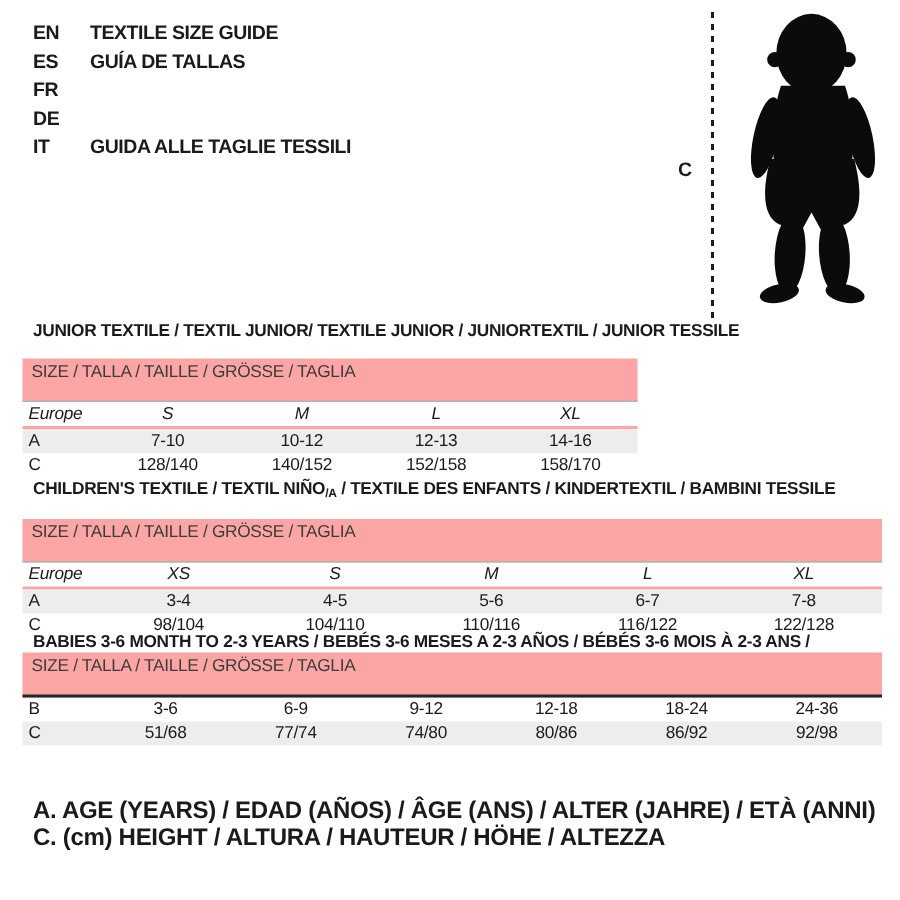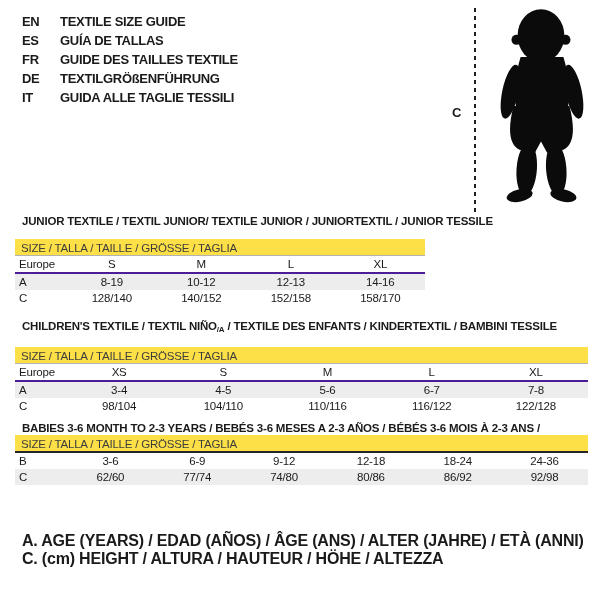--- a/index.html
+++ b/index.html
@@ -16,27 +16,27 @@
     position:absolute;left:474px;top:8px;width:2px;height:204px;
     background:repeating-linear-gradient(to bottom,#1c1c1c 0 4px,transparent 4px 8px);
   }
   .height-label{position:absolute;left:452px;top:105px;font-weight:700;font-size:13px;}
   .baby-svg{position:absolute;left:486px;top:6px;}
   
   .section{position:absolute;left:15px;}
   .sec-title{font-weight:700;font-size:11.5px;letter-spacing:-0.2px;margin:0 0 11px 7px;line-height:13px;white-space:nowrap;}
   .sec-title .sub{font-size:8px;vertical-align:-2px;}
   .size-bar{
-    height:15px;background:#fde047;border-bottom:1px solid #b2b2b2;
-    font-size:11.5px;color:#3c3c3c;padding:1px 0 0 6px;box-sizing:content-box;
+    height:15px;background:#fca5a5;border-bottom:1px solid #b2b2b2;
+    font-size:11.5px;color:#3c3c3c;padding:1px 0 12px 6px;box-sizing:content-box;
     display:flex;align-items:center;letter-spacing:-0.2px;
   }
   .size-bar.dark-border{border-bottom:2px solid #262626;}
   .t-row{display:flex;height:16px;align-items:center;font-size:11.5px;letter-spacing:-0.2px;}
-  .t-row.head{border-bottom:2px solid #4c1d95;}
+  .t-row.head{border-bottom:2px solid #fca5a5;font-style:italic;}
   .t-row.stripe{background:#ededed;}
   .t-label{flex:0 0 48px;padding-left:4px;}
   .t-cell{flex:1;text-align:center;}
   .sec-junior{top:215px;width:410px;}
   .sec-children{top:320px;width:573px;}
   .sec-babies{top:422px;width:573px;}
   
   .notes{position:absolute;left:22px;top:532px;}
   .note-line{font-weight:700;font-size:16px;letter-spacing:-0.2px;line-height:18px;white-space:nowrap;}
 </style>
@@ -47,25 +47,23 @@
   <div class="lang-row">
     <span class="lang-code">EN</span>
     <span>TEXTILE SIZE GUIDE</span>
   </div>
   <div class="lang-row">
     <span class="lang-code">ES</span>
     <span>GUÍA DE TALLAS</span>
   </div>
   <div class="lang-row">
     <span class="lang-code">FR</span>
-    <span>GUIDE DES TAILLES TEXTILE</span>
   </div>
   <div class="lang-row">
     <span class="lang-code">DE</span>
-    <span>TEXTILGRÖßENFÜHRUNG</span>
   </div>
   <div class="lang-row">
     <span class="lang-code">IT</span>
     <span>GUIDA ALLE TAGLIE TESSILI</span>
   </div>
 </div>
 
 <div class="height-line"></div>
 <div class="height-label">C</div>
 <svg class="baby-svg" width="112" height="204" viewBox="0 0 110 200">
@@ -89,21 +87,21 @@
   <div class="size-bar">SIZE / TALLA / TAILLE / GRÖSSE / TAGLIA</div>
   <div class="t-row head">
     <span class="t-label">Europe</span>
     <span class="t-cell">S</span>
     <span class="t-cell">M</span>
     <span class="t-cell">L</span>
     <span class="t-cell">XL</span>
   </div>
   <div class="t-row stripe">
     <span class="t-label">A</span>
-    <span class="t-cell">8-19</span>
+    <span class="t-cell">7-10</span>
     <span class="t-cell">10-12</span>
     <span class="t-cell">12-13</span>
     <span class="t-cell">14-16</span>
   </div>
   <div class="t-row">
     <span class="t-label">C</span>
     <span class="t-cell">128/140</span>
     <span class="t-cell">140/152</span>
     <span class="t-cell">152/158</span>
     <span class="t-cell">158/170</span>
@@ -146,21 +144,21 @@
     <span class="t-label">B</span>
     <span class="t-cell">3-6</span>
     <span class="t-cell">6-9</span>
     <span class="t-cell">9-12</span>
     <span class="t-cell">12-18</span>
     <span class="t-cell">18-24</span>
     <span class="t-cell">24-36</span>
   </div>
   <div class="t-row stripe">
     <span class="t-label">C</span>
-    <span class="t-cell">62/60</span>
+    <span class="t-cell">51/68</span>
     <span class="t-cell">77/74</span>
     <span class="t-cell">74/80</span>
     <span class="t-cell">80/86</span>
     <span class="t-cell">86/92</span>
     <span class="t-cell">92/98</span>
   </div>
 </div>
 
 <div class="notes">
   <div class="note-line">A. AGE (YEARS) / EDAD (AÑOS) / ÂGE (ANS) / ALTER (JAHRE) / ETÀ (ANNI)</div>

